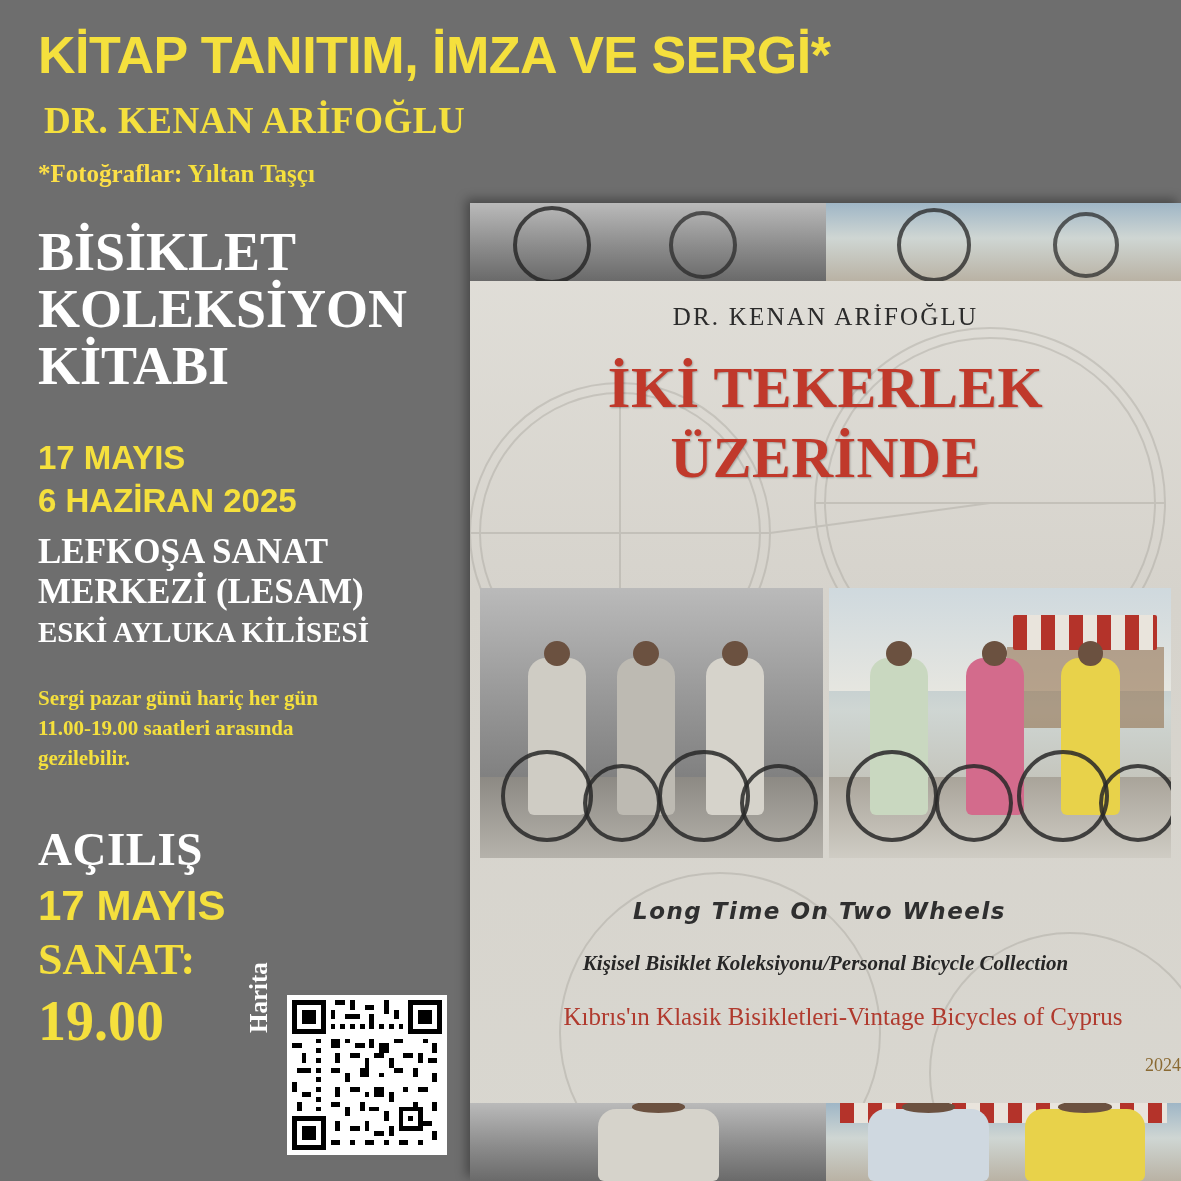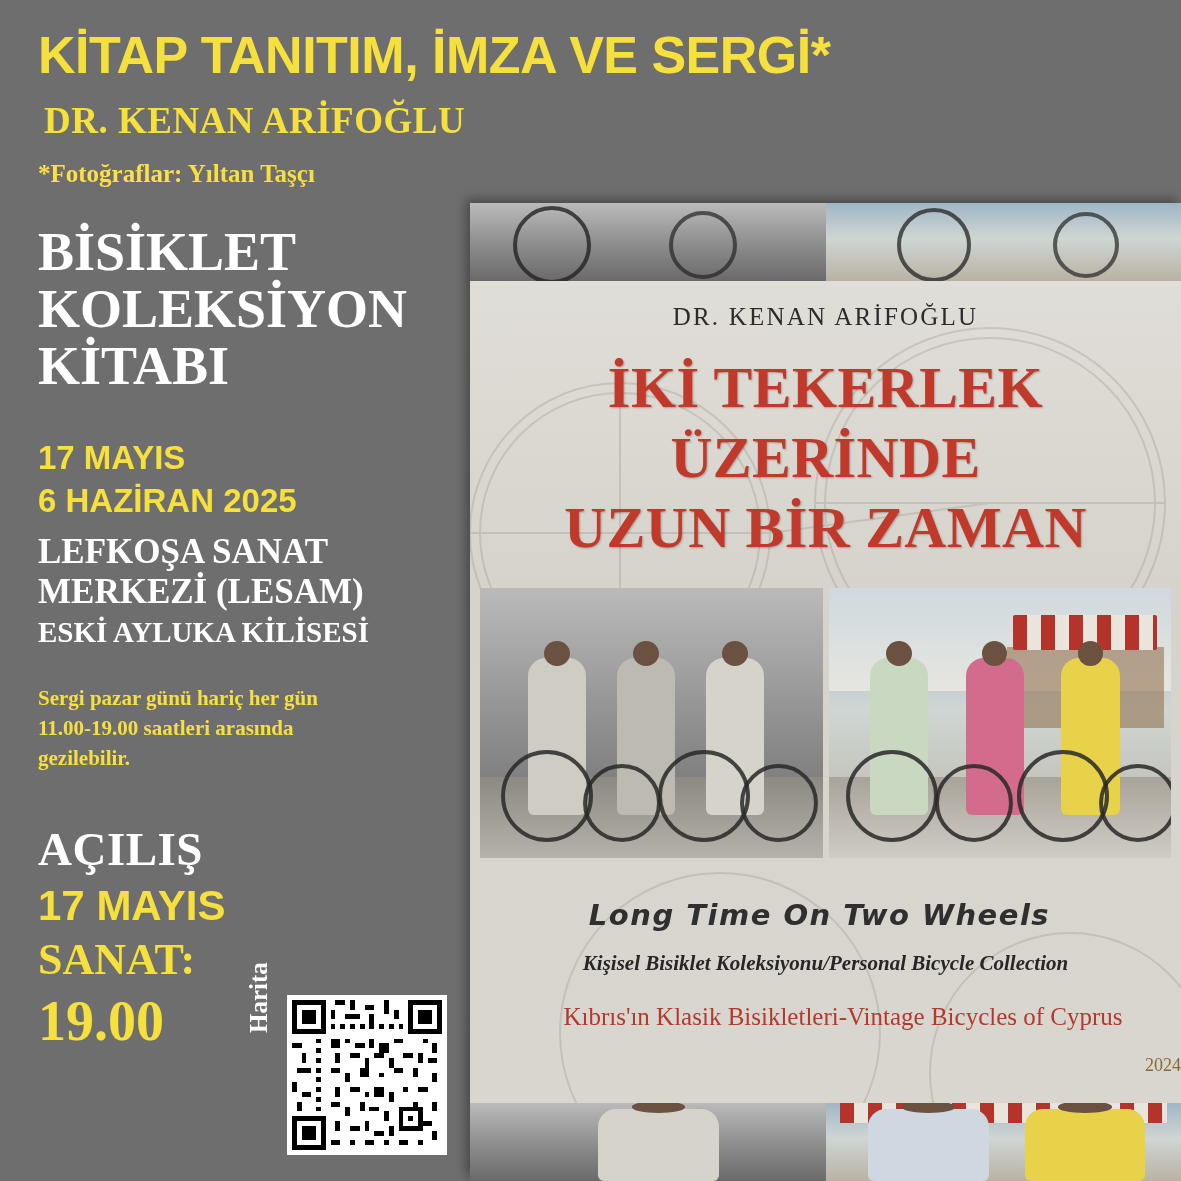--- a/index.html
+++ b/index.html
@@ -243,21 +243,21 @@
   }
 
   .cover-sub1 {
     position: absolute;
     left: 0; right: 12px;
     top: 695px;
     text-align: center;
     font-family: "DejaVu Sans", sans-serif;
     font-style: italic;
     font-weight: bold;
-    font-size: 29px;
+    font-size: 23px;
     letter-spacing: 1.5px;
     color: #2f2f2f;
   }
   .cover-sub2 {
     position: absolute;
     left: 0; right: 0;
     top: 748px;
     text-align: center;
     font-family: "Liberation Serif", serif;
     font-style: italic;
@@ -487,21 +487,20 @@
       <div style="position:absolute;left:28%;top:10%;width:60px;height:60px;border-radius:50%;border:4px solid rgba(35,35,35,.7);"></div>
       <div style="position:absolute;left:60%;top:6%;width:66px;height:66px;border-radius:50%;border:4px solid rgba(35,35,35,.75);"></div>
       <div style="position:absolute;left:82%;top:12%;width:58px;height:58px;border-radius:50%;border:4px solid rgba(35,35,35,.7);"></div>
     </div>
 
     <div class="cover-author">DR. KENAN ARİFOĞLU</div>
 
     <div class="cover-title">
       <div>İKİ TEKERLEK</div>
       <div>ÜZERİNDE</div>
-      <div>UZUN BİR ZAMAN</div>
     </div>
 
     <div class="photos">
       <div class="photo">
         <div class="ph-bw"></div>
         <div class="ph-ground" style="background:linear-gradient(180deg,#8d8a84,#b5b2ab);"></div>
         <div class="figure" style="left:14%; background:#cfccc4;">
             <span class="fig-head"></span>
           </div>
         <div class="figure" style="left:40%; background:#bdbab2;">

